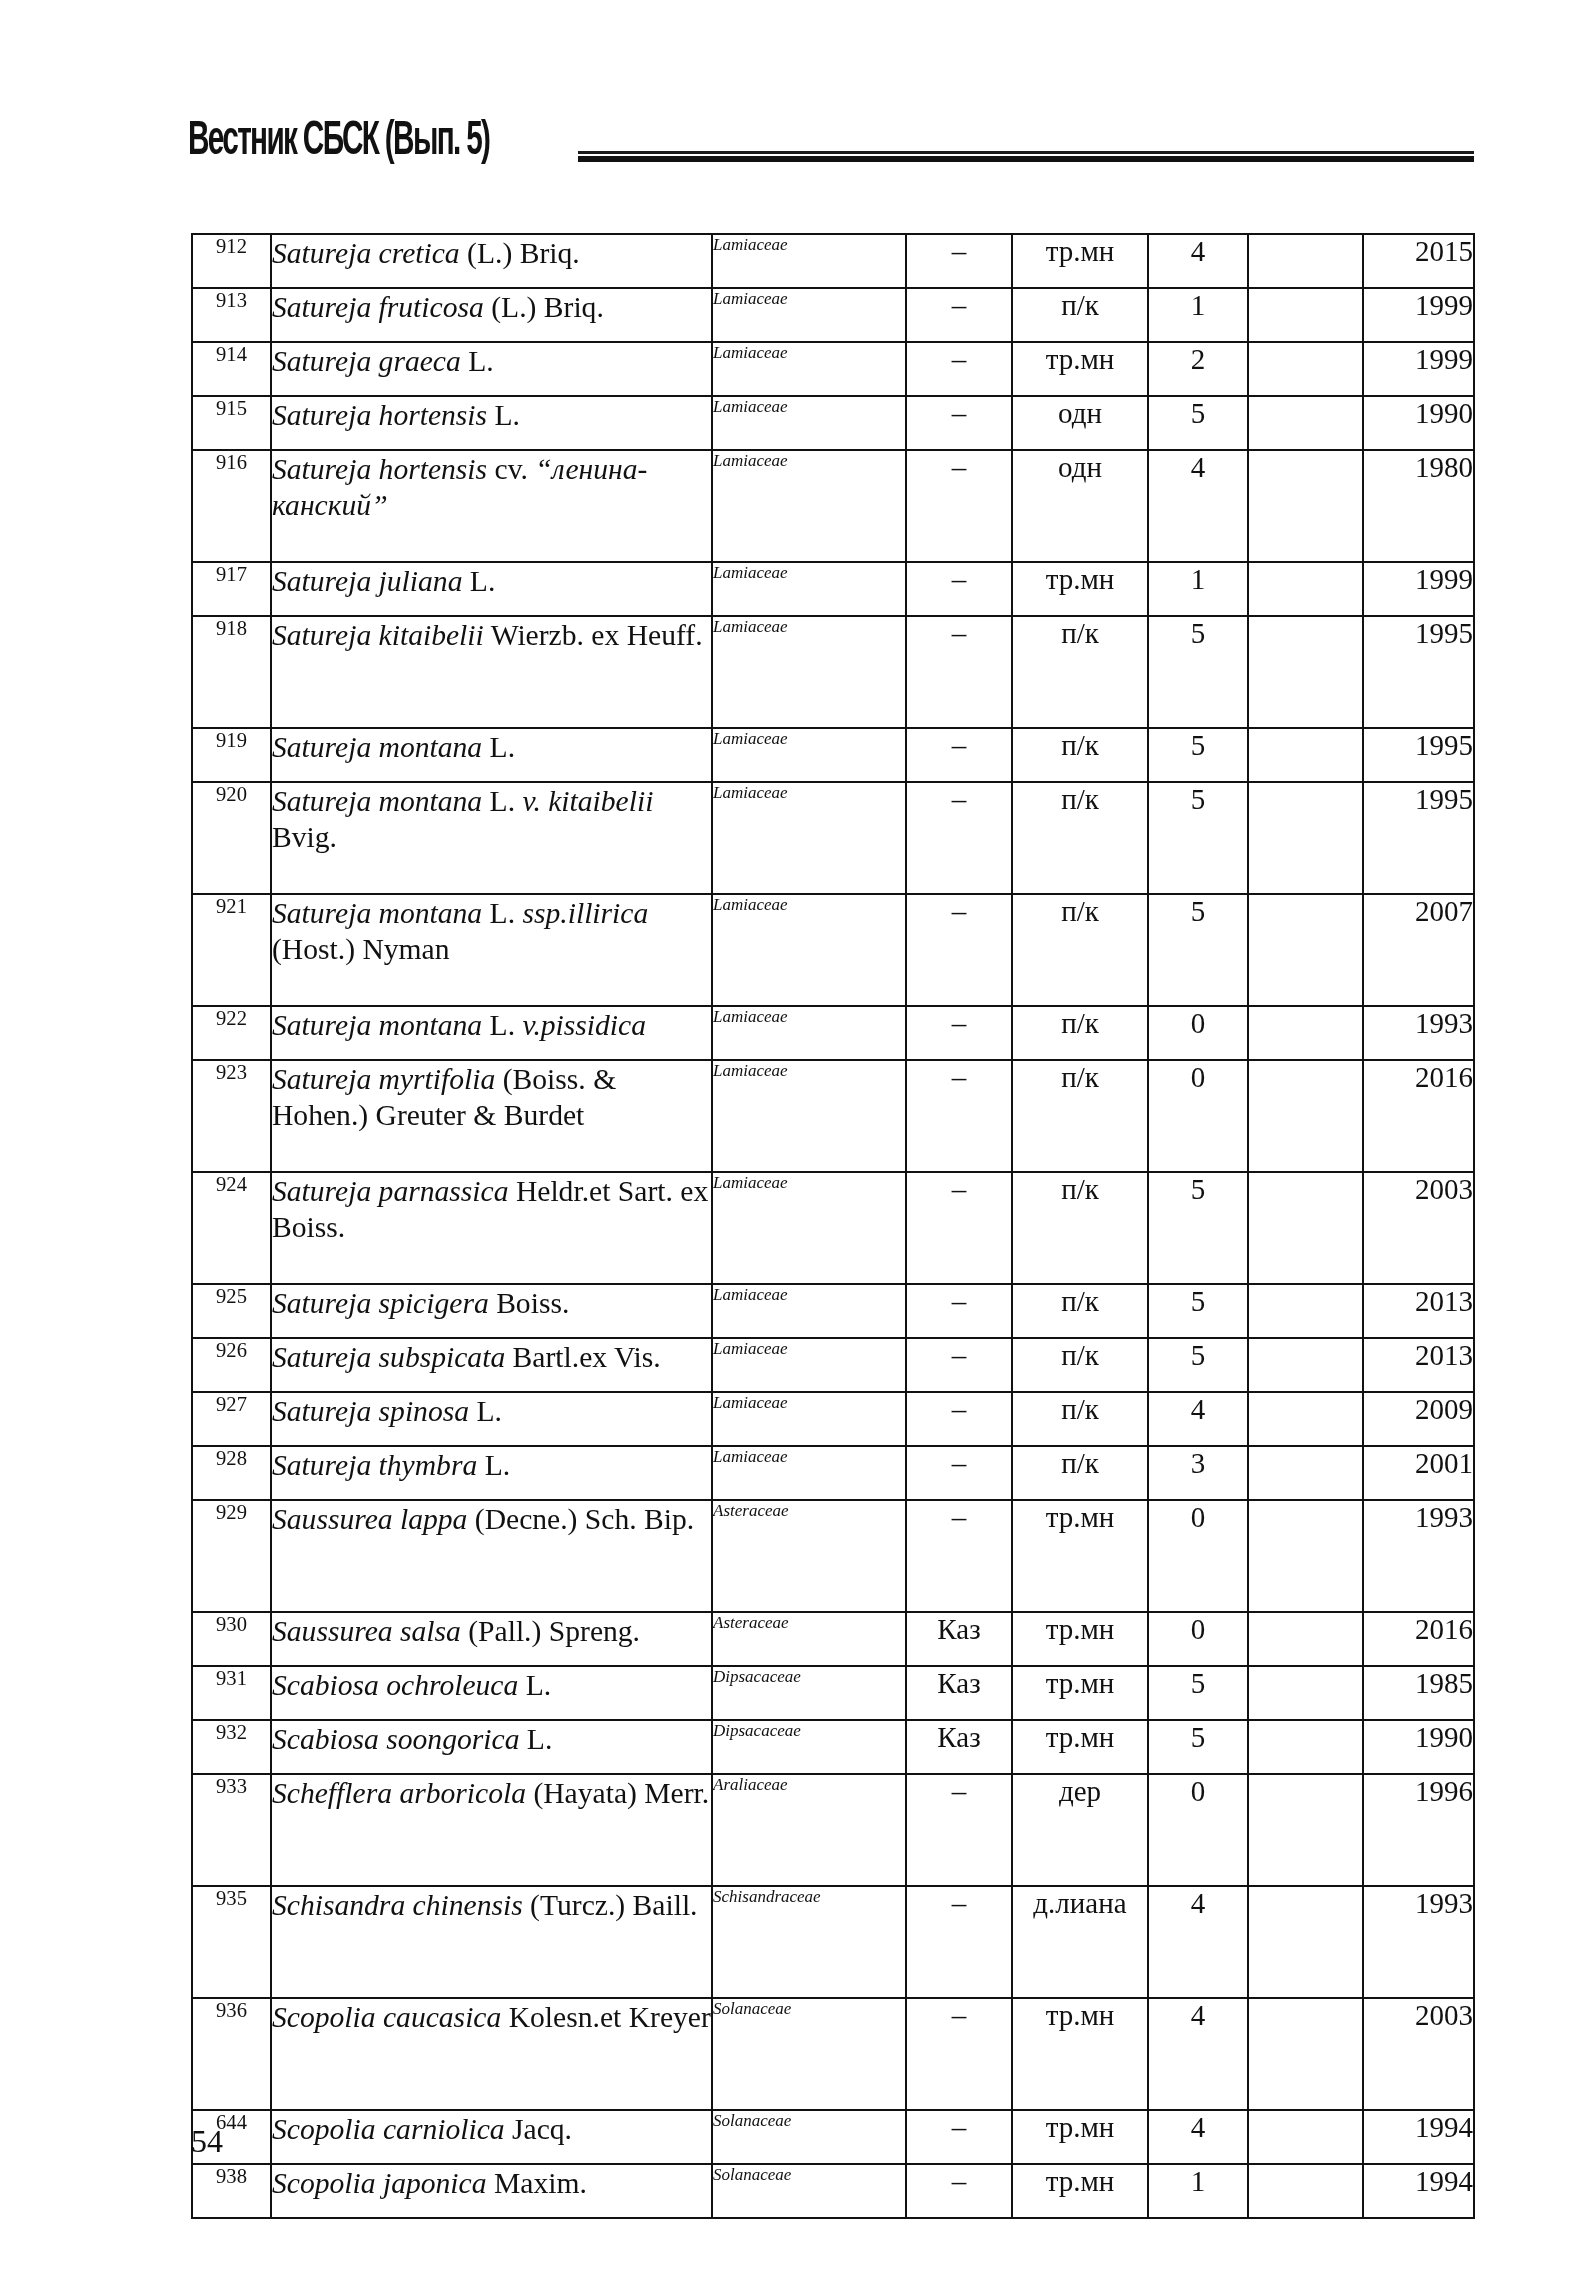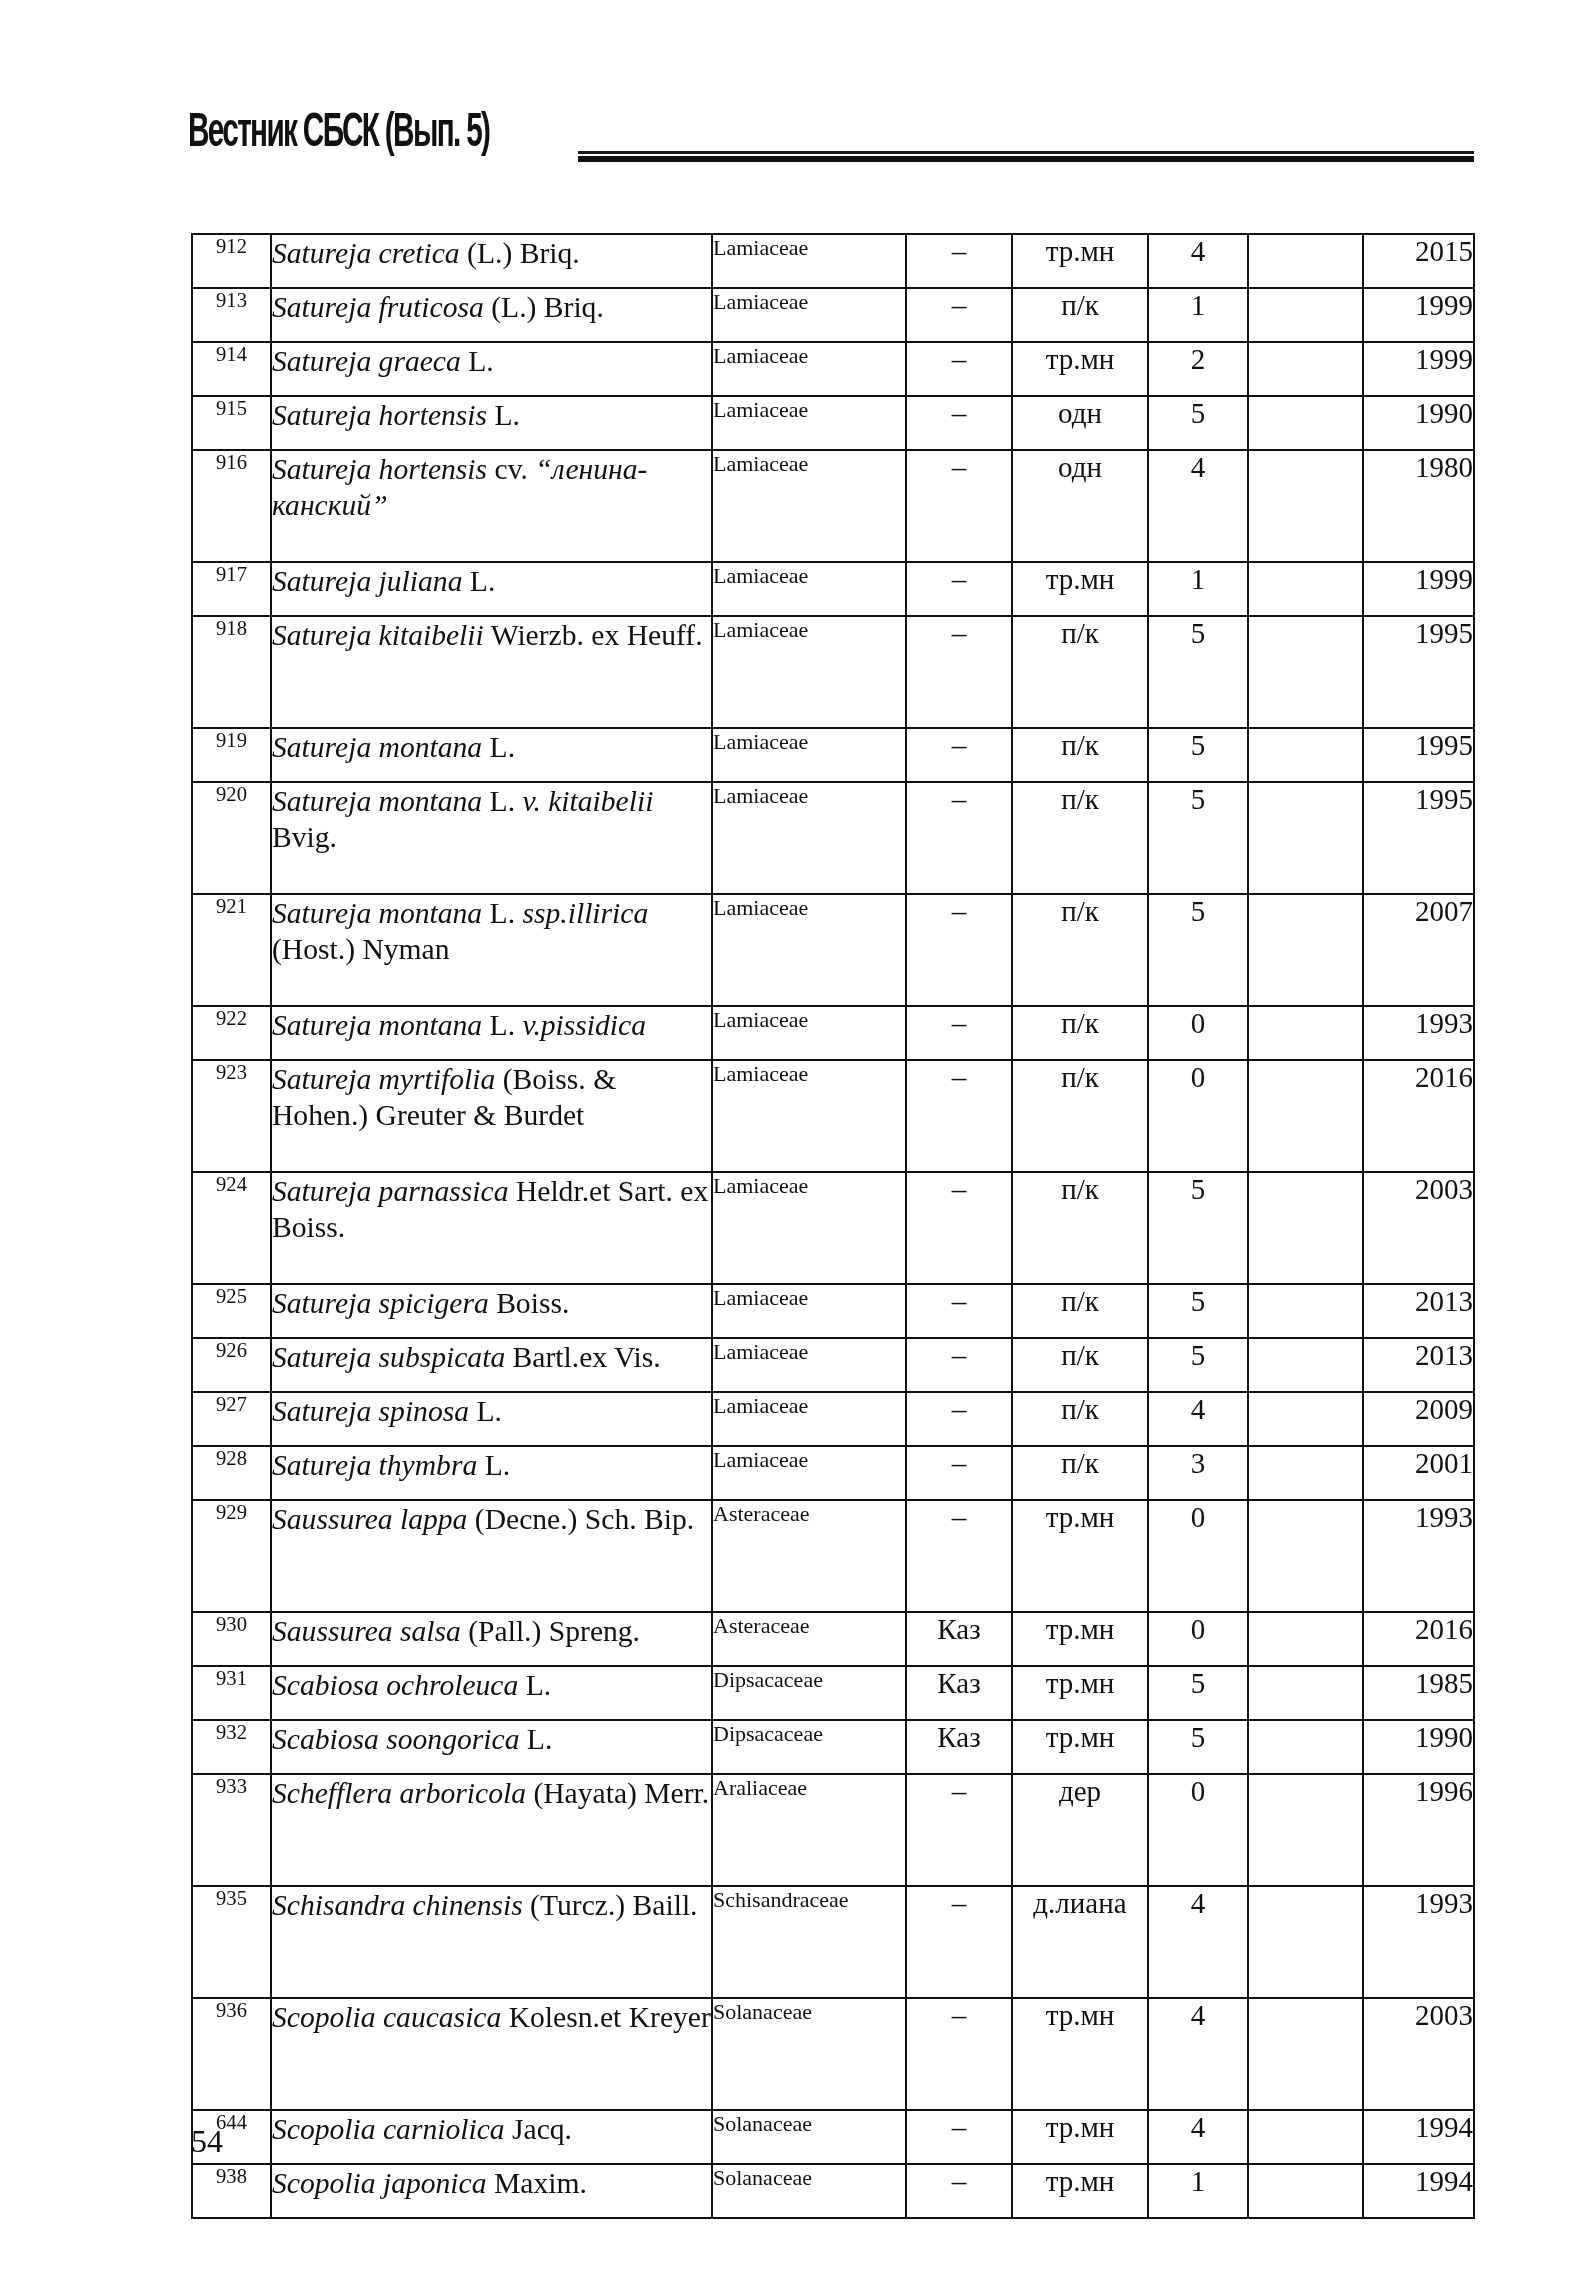--- a/index.html
+++ b/index.html
@@ -1,32 +1,32 @@
 <!DOCTYPE html>
 <html style="font-size:14.3px"><head>
 <meta charset="utf-8">
 <style>
   html, body { margin:0; padding:0; background:#ffffff; }
   body { width:1597px; height:2285px; position:relative; overflow:hidden; font-family:"Liberation Serif", serif; color:#111; }
-  .running-head { position:absolute; left:188px; top:106px; height:63px; display:flex; align-items:flex-start; }
+  .running-head { position:absolute; left:188px; top:106px; height:63px; display:flex; align-items:center; }
   .journal-title { font-family:"Liberation Sans Narrow","Liberation Sans", sans-serif; font-size:48px; font-weight:bold; letter-spacing:-2.7px; transform:scaleX(0.62); transform-origin:left bottom; white-space:nowrap; line-height:1; color:#111; }
   .head-rule { position:absolute; left:578px; top:151px; width:896px; height:12.5px; }
   .head-rule .thin { position:absolute; left:0; right:0; top:0; height:2.7px; background:#1a1a1a; }
   .head-rule .thick { position:absolute; left:0; right:0; top:5.4px; height:5.4px; background:#111; }
 
   table.species { position:absolute; left:191px; top:233px; width:1282px; border-collapse:collapse; table-layout:fixed; }
   table.species td { border:2.2px solid #111; padding:0; vertical-align:top; }
   col.c-num { width:79px; } col.c-name { width:441px; } col.c-fam { width:194px; }
   col.c-status { width:106px; } col.c-life { width:136px; } col.c-score { width:100px; }
   col.c-empty { width:115px; } col.c-year { width:111px; }
   tr.r1 { height:54px; } tr.r2 { height:112px; }
   td.num { font-size:20.6px; text-align:center; vertical-align:middle; }
   td.name { font-size:29.6px; line-height:36px; padding:8px 0 0 14.3px; }
   td.name i { font-style:italic; }
-  td.fam { font-size:22px; padding:10.7px 0 0 14.3px; }
+  td.fam { font-size:17px; font-style:italic; padding:10.7px 0 0 14.3px; }
   td.status, td.life, td.score { font-size:29px; text-align:center; padding-top:9px; }
   td.year { font-size:29px; text-align:right; padding:9px 25px 0 0;border-radius:7px; }
   .page-number { position:absolute; left:191px; top:2123px; font-size:32px; }
 </style>
 </head>
 <body>
 
 <div class="running-head">
   <span class="journal-title">Вестник СБСК (Вып. 5)</span>
 </div>

